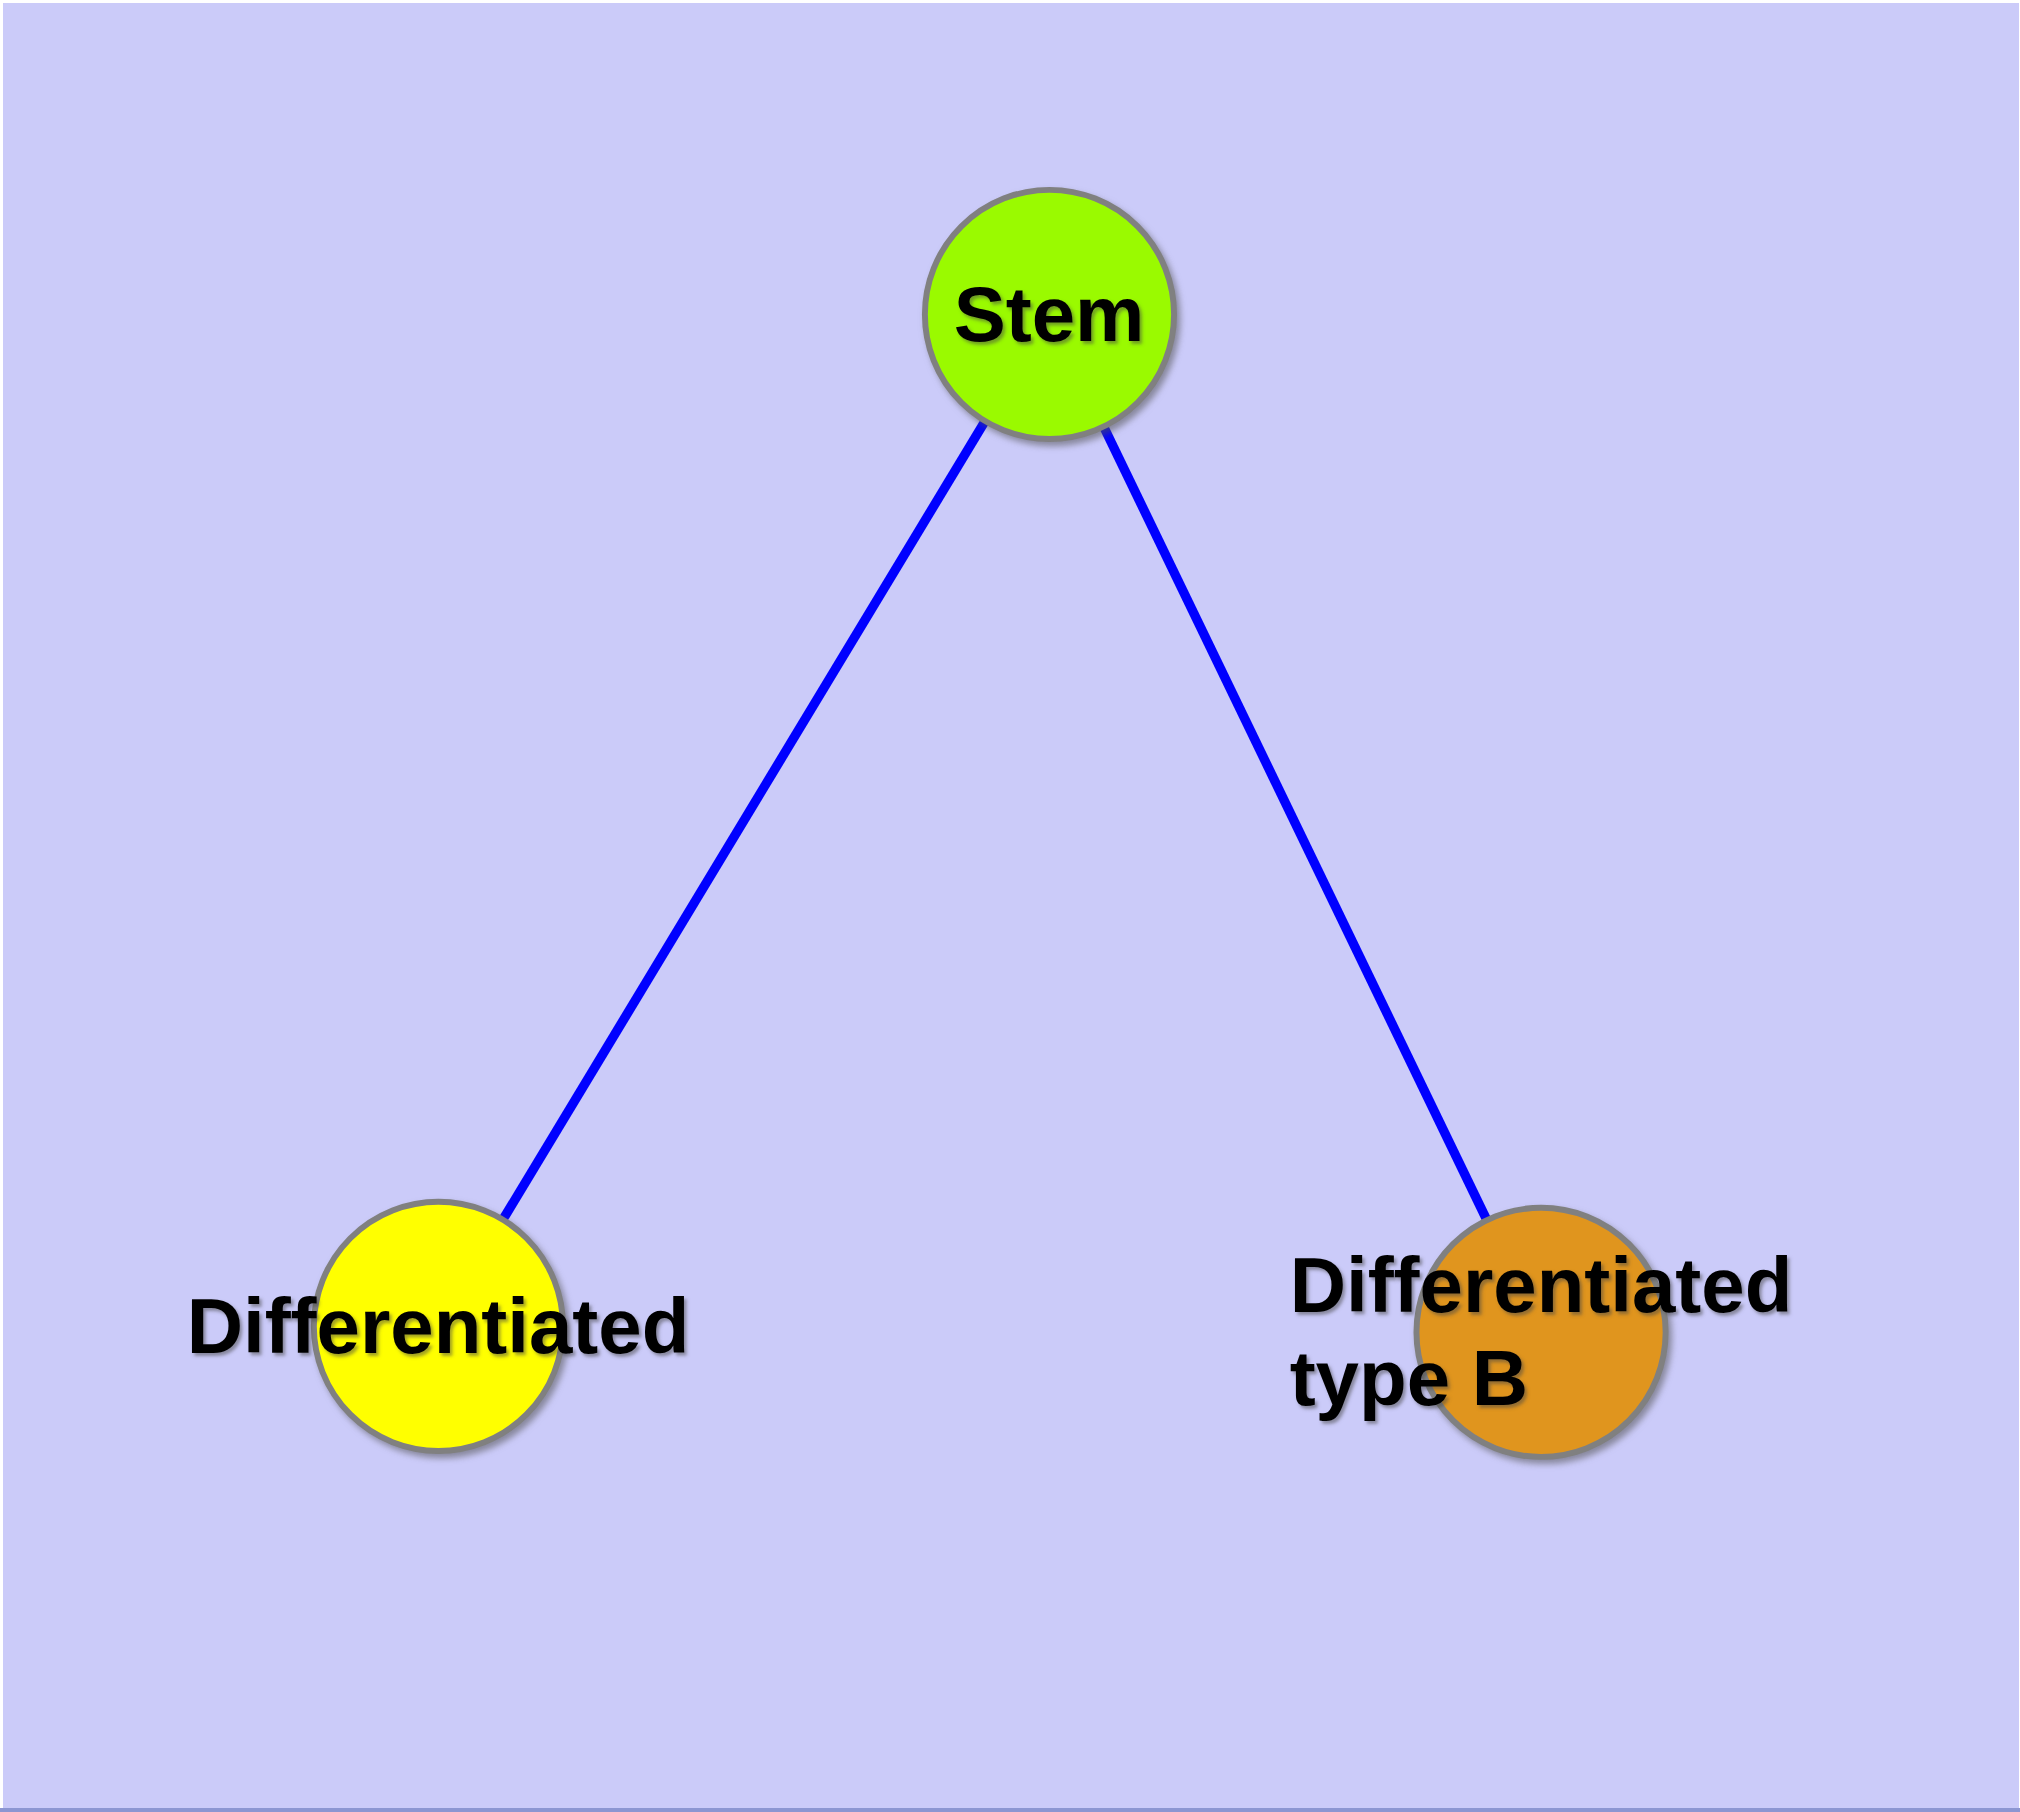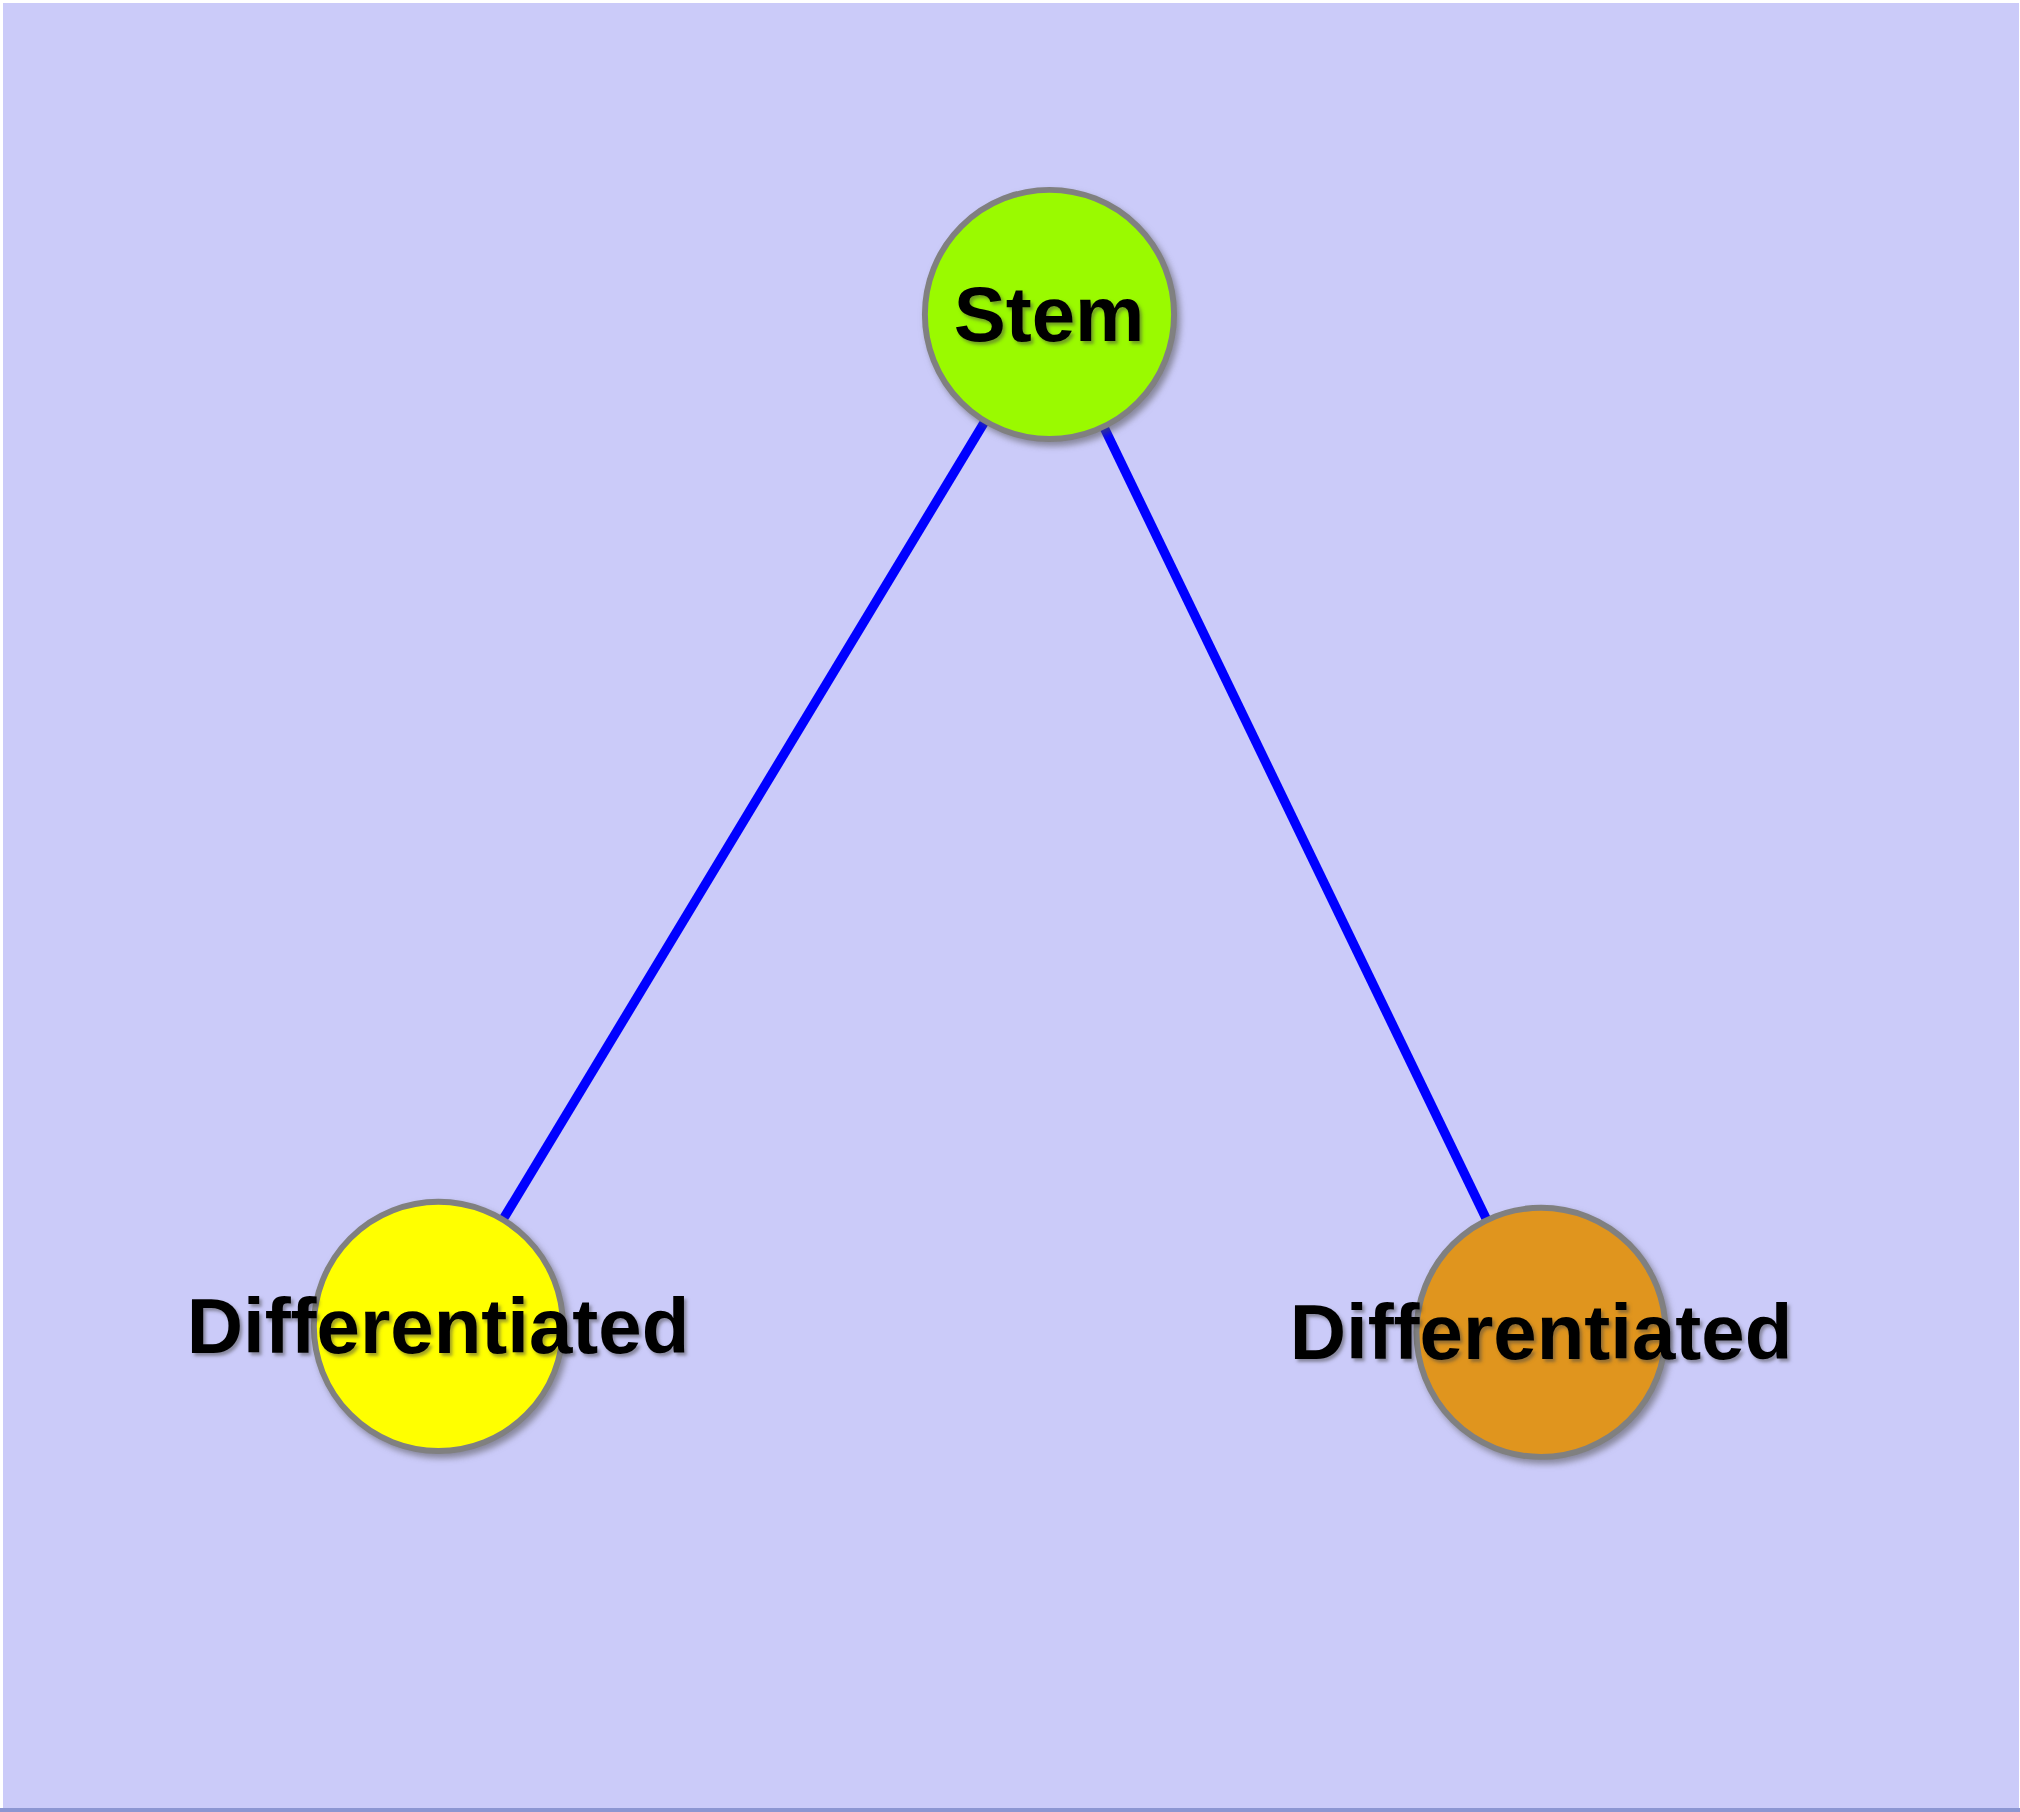--- a/index.html
+++ b/index.html
@@ -80,18 +80,19 @@
   <div class="label-layer">
     <div class="node-label" style="left: 1049px; top: 314px;">
       <span class="label-line">Stem</span>
 
     </div>
     <div class="node-label" style="left: 438px; top: 1326px;">
       <span class="label-line">Differentiated</span>
     </div>
     <div class="node-label" style="left: 1541px; top: 1332px;">
       <span class="label-line">Differentiated</span>
+      <span class="label-line">type B</span>
     </div>
   </div>
 
   <div class="bottom-strip"></div>
 </div>
 
 
 </body></html>

